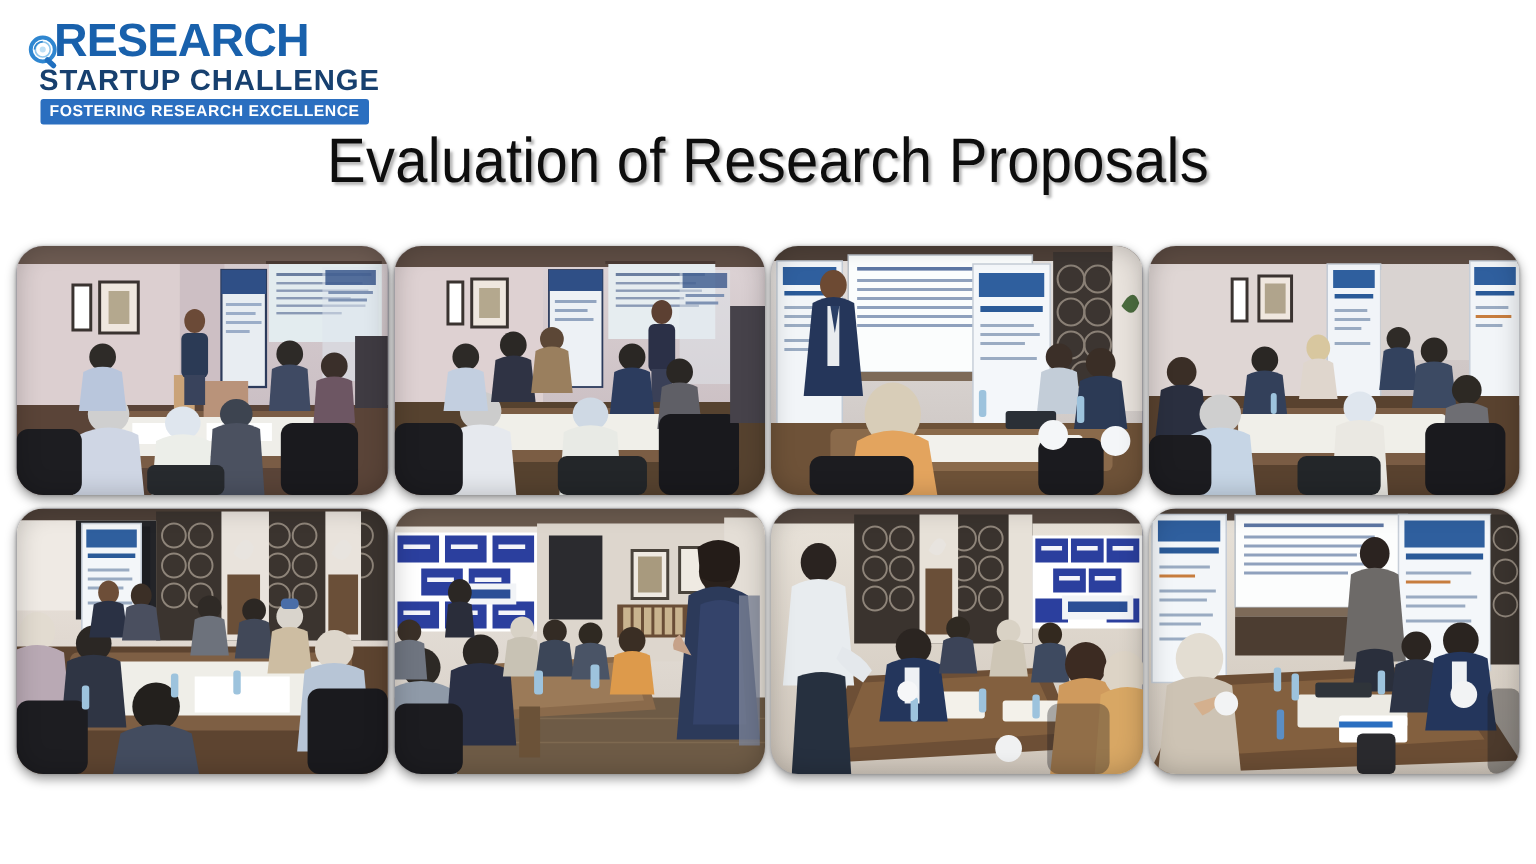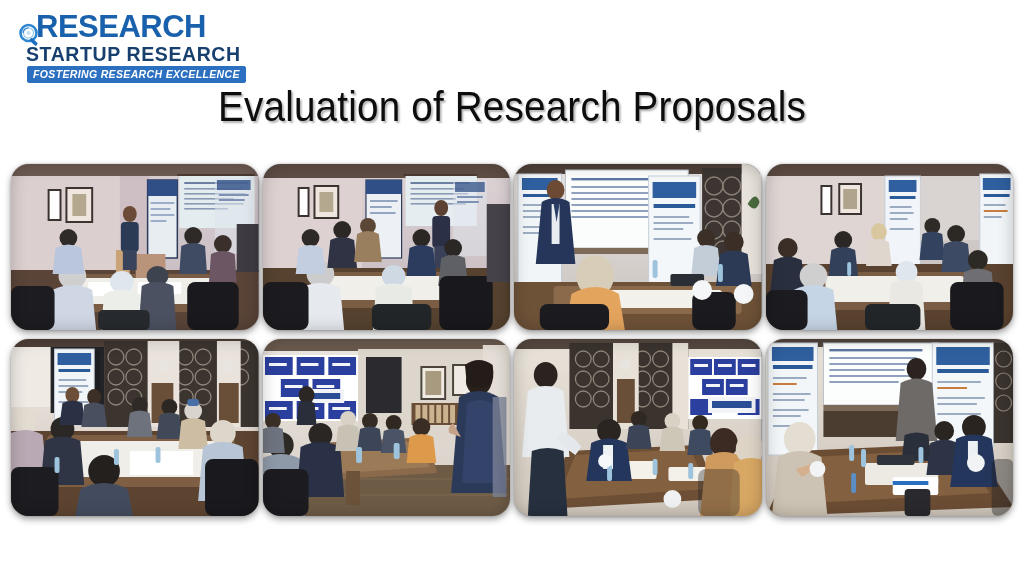--- a/index.html
+++ b/index.html
@@ -65,21 +65,20 @@
     display: inline-block;
     padding: 1px 5px 2px 5px;
   }
   #logo-tagline {
     font-weight: bold;
     font-size: 10.5px;
     letter-spacing: 0.35px;
     color: #ffffff;
     line-height: 12px;
     white-space: nowrap;
-    font-style: italic;
   }
 
   
   #page-title {
     position: absolute;
     left: 0;
     top: 83px;
     width: 1024px;
     text-align: center;
     font-family: "Liberation Sans Narrow", "Liberation Sans", sans-serif;
@@ -140,21 +139,21 @@
     <circle cx="12.5" cy="12" r="5" fill="#ffffff" stroke="#8fc6ec" stroke-width="1.1"></circle>
     <path d="M7 12 A5.5 5.5 0 0 1 12.5 6.8" fill="none" stroke="#2f86d0" stroke-width="1.2"></path>
     <rect x="15.5" y="16.5" width="9" height="3.6" rx="1.6" transform="rotate(42 15.5 16.5)" fill="#1f6fbf"></rect>
     <circle cx="12.5" cy="12" r="2" fill="#bfe0f5"></circle>
   </svg>
 
   <div id="logo-wordmark">
     <div id="logo-research">RESEARCH</div>
   </div>
 
-  <div id="logo-startup">STARTUP RESEARCH</div>
+  <div id="logo-startup">STARTUP CHALLENGE</div>
 
   <div id="logo-tagline-bar">
     <div id="logo-tagline">FOSTERING RESEARCH EXCELLENCE</div>
   </div>
 </div>
 
 <div id="page-title">Evaluation of Research Proposals</div>
 
 <div id="photo-grid">
 

